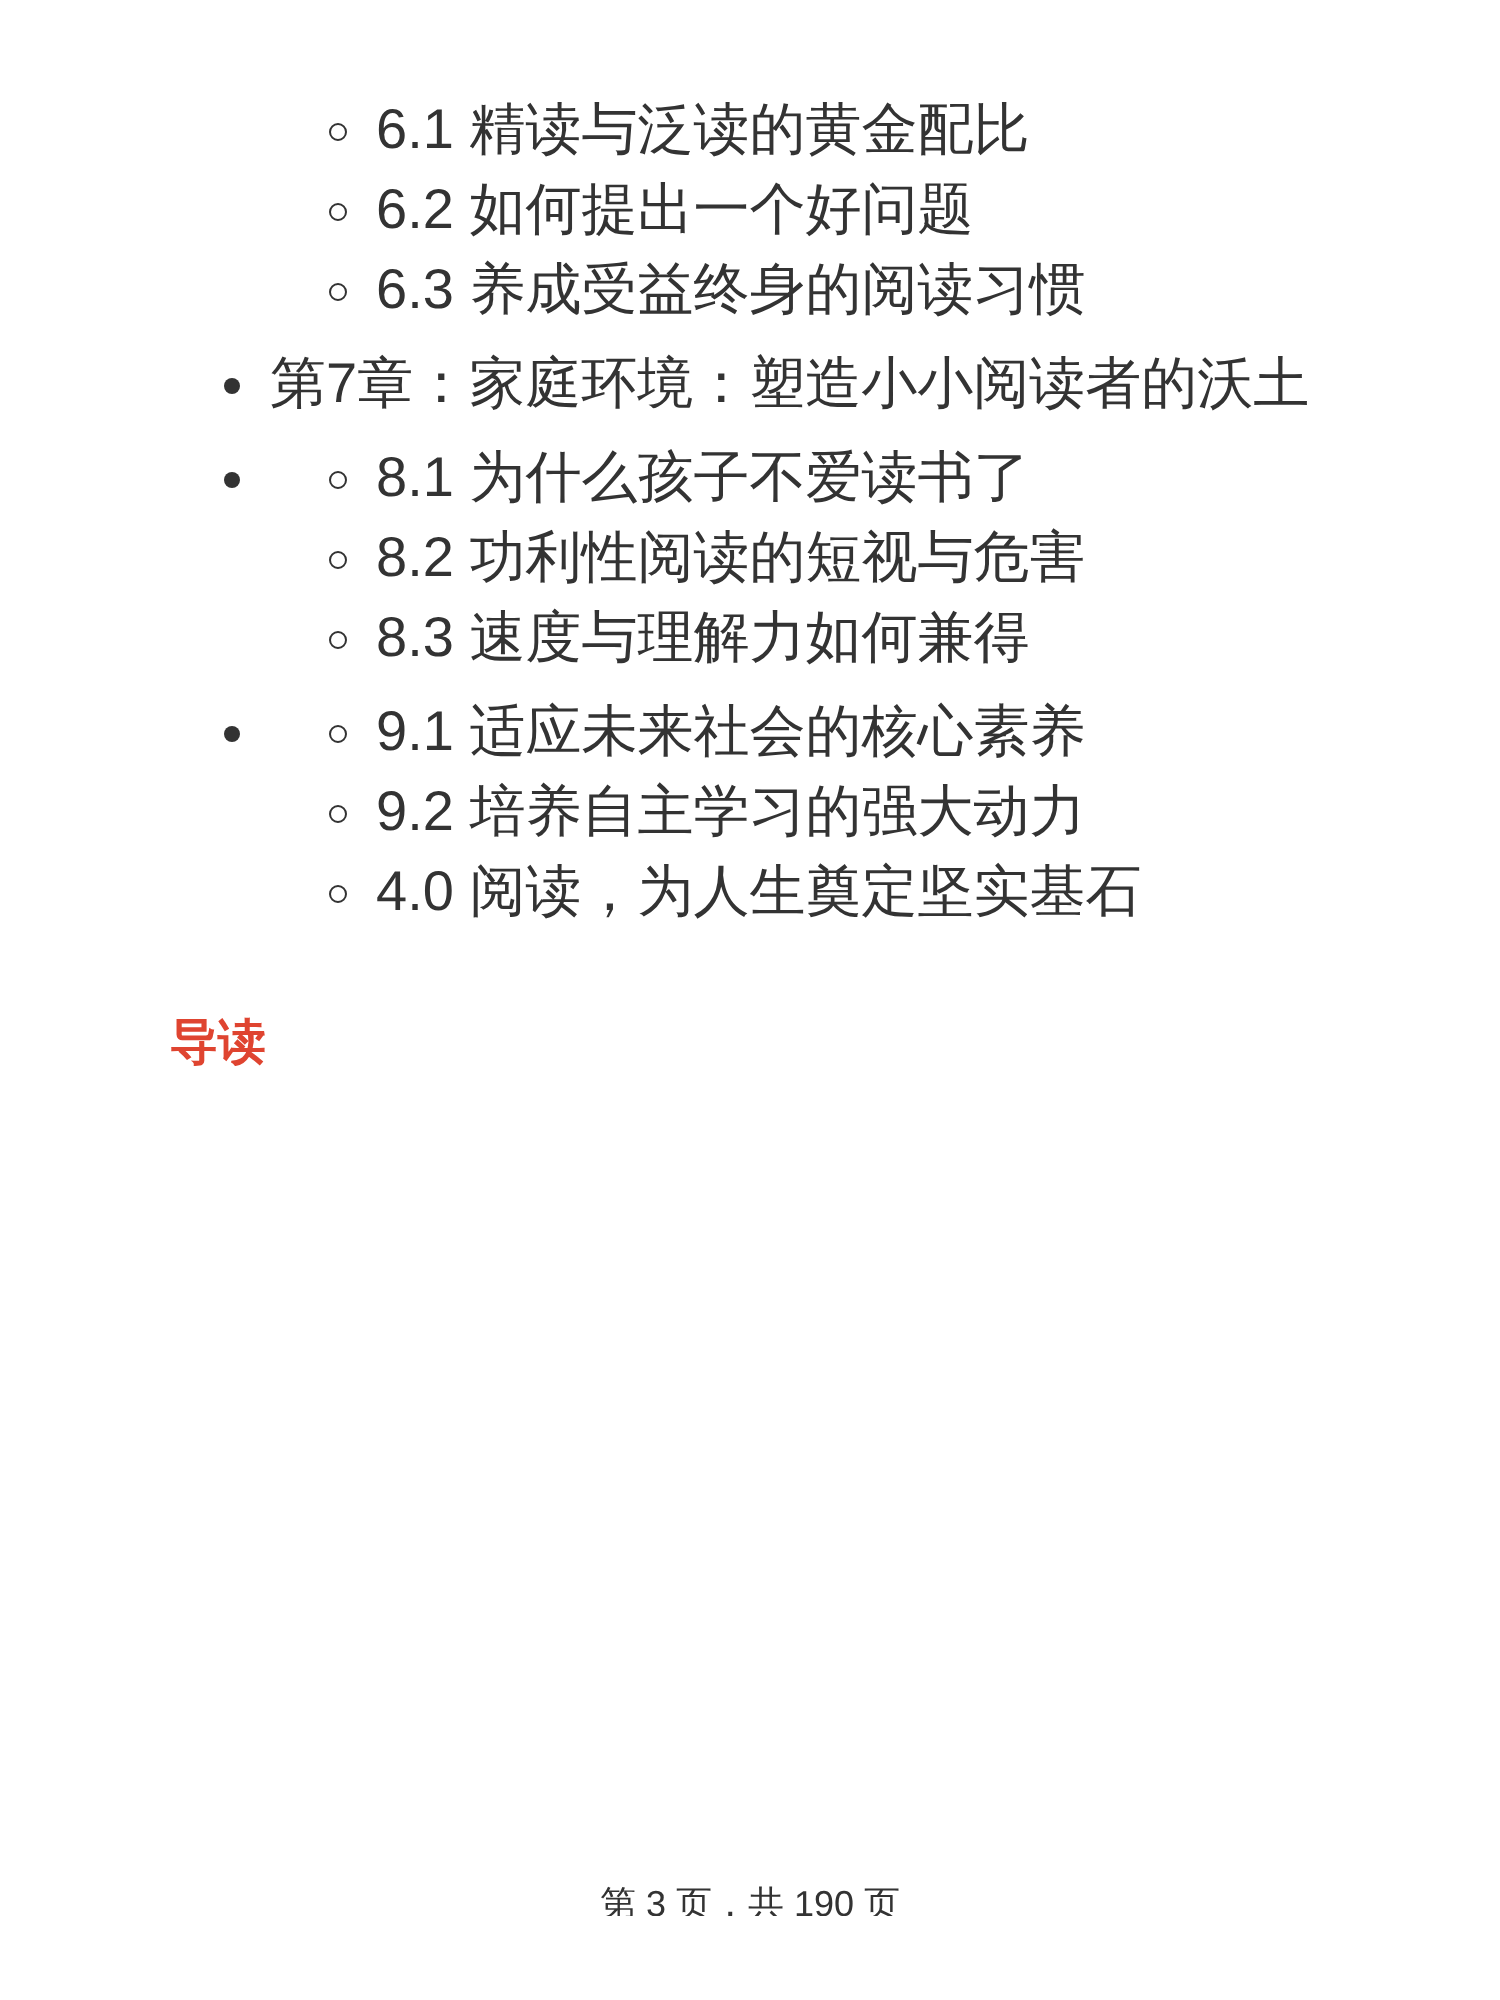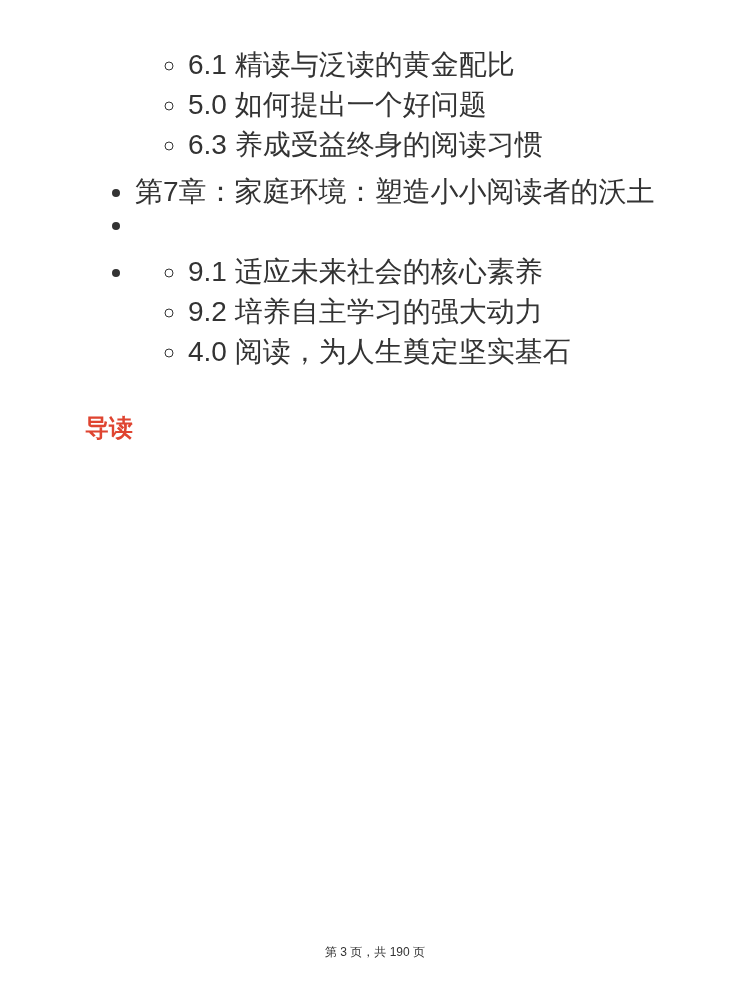--- a/index.html
+++ b/index.html
@@ -61,44 +61,49 @@
     line-height: 44px;
     font-weight: bold;
     color: var(--heading-red, #DF4430);
   }
   .footer {
     position: absolute;
     left: 0;
     right: 0;
     top: 941px;
     text-align: center;
-    font-size: 12px;
+    font-size: 18px;
     line-height: 22px;
     color: var(--body-text, #333333);
   }
 </style>
 </head>
 <body>
 
 <div class="page">
   <div class="content">
 
     <ul class="list lvl2 orphan">
       <li>6.1 精读与泛读的黄金配比</li>
-      <li>5.0 如何提出一个好问题</li>
+      <li>6.2 如何提出一个好问题</li>
       <li>6.3 养成受益终身的阅读习惯</li>
     </ul>
 
     <ul class="list lvl1">
 
       <li>
         <span class="chapter-title">第7章：家庭环境：塑造小小阅读者的沃土</span>
       </li>
 
       <li>
+        <ul class="list lvl2">
+          <li>8.1 为什么孩子不爱读书了</li>
+          <li>8.2 功利性阅读的短视与危害</li>
+          <li>8.3 速度与理解力如何兼得</li>
+        </ul>
       </li>
 
       <li>
         <ul class="list lvl2">
           <li>9.1 适应未来社会的核心素养</li>
           <li>9.2 培养自主学习的强大动力</li>
           <li>4.0 阅读，为人生奠定坚实基石</li>
         </ul>
       </li>
 

